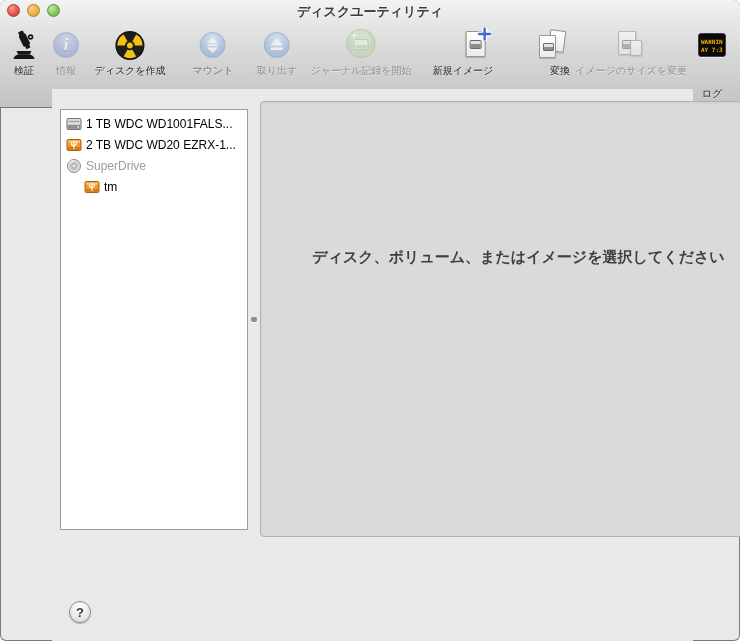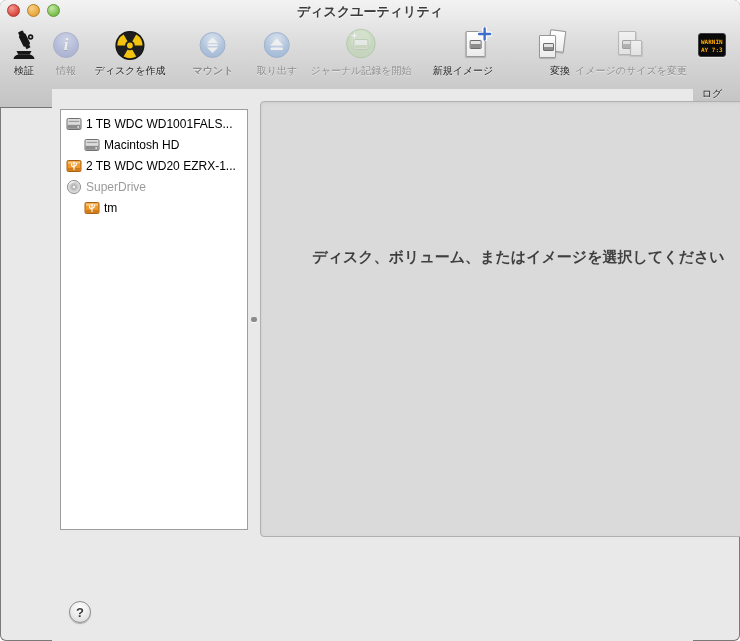--- a/index.html
+++ b/index.html
@@ -209,29 +209,20 @@
     <div class="sidebar" id="sidebar">
         <div class="side-row lvl0">
           <span class="row-icon"><svg width="16" height="16" viewBox="0 0 16 16">
     <rect x="1" y="2.5" width="14" height="11" rx="1.3" fill="#dedede" stroke="#6f6f6f"></rect>
     <rect x="2.8" y="4.8" width="10.4" height="1.3" fill="#9e9e9e"></rect>
     <rect x="1.6" y="8.8" width="12.8" height="4" fill="#8d8d8d"></rect>
     <circle cx="12.2" cy="11" r="0.9" fill="#e6e6e6"></circle>
             </svg></span>
           <span>1 TB WDC WD1001FALS...</span>
         </div>
-        <div class="side-row lvl1">
-          <span class="row-icon"><svg width="16" height="16" viewBox="0 0 16 16">
-    <rect x="1" y="2.5" width="14" height="11" rx="1.3" fill="#dedede" stroke="#6f6f6f"></rect>
-    <rect x="2.8" y="4.8" width="10.4" height="1.3" fill="#9e9e9e"></rect>
-    <rect x="1.6" y="8.8" width="12.8" height="4" fill="#8d8d8d"></rect>
-    <circle cx="12.2" cy="11" r="0.9" fill="#e6e6e6"></circle>
-            </svg></span>
-          <span>Macintosh HD</span>
-        </div>
         <div class="side-row lvl0">
           <span class="row-icon"><svg width="16" height="16" viewBox="0 0 16 16">
     <rect x="1" y="2.5" width="14" height="11" rx="1.3" fill="#f09a2c" stroke="#a9611a"></rect>
     <rect x="2" y="3.6" width="12" height="2" fill="#f8c87e"></rect>
     <rect x="1.6" y="10" width="12.8" height="2.8" fill="#d07c18"></rect>
     <g stroke="#fff" stroke-width="1.1" fill="none">
       <path d="M8 12 V5.6"></path>
       <path d="M8 9.2 L5.6 7.6 V6.6"></path>
       <path d="M8 8.4 L10.4 7 V6.2"></path>
     </g>

